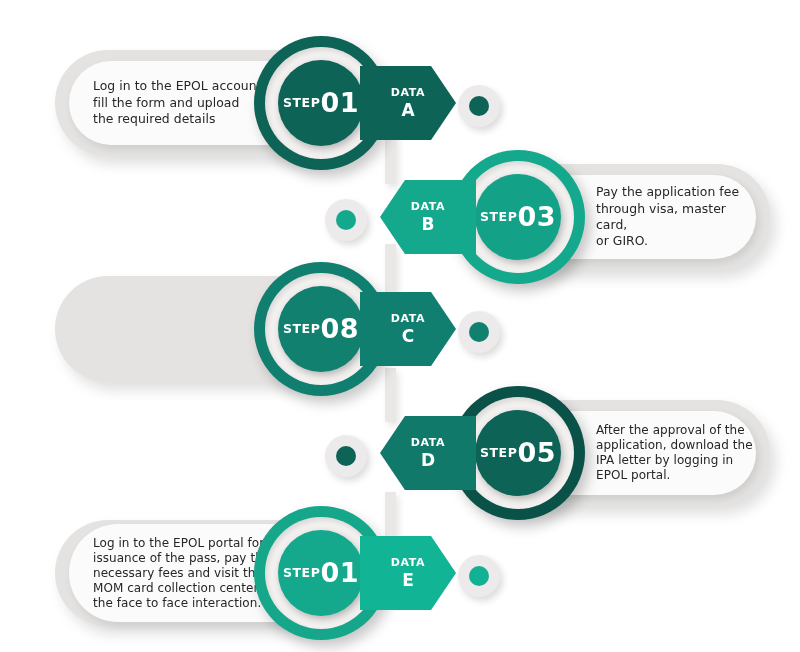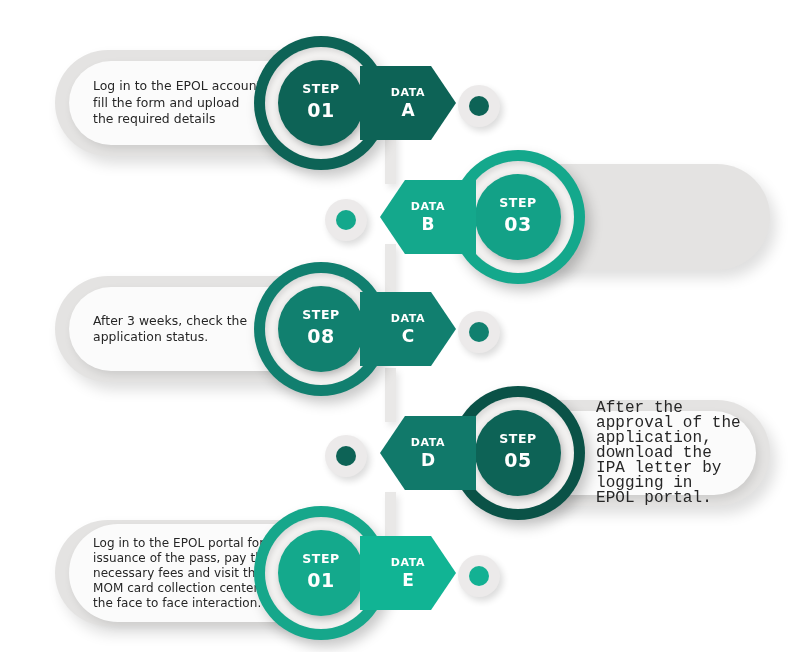--- a/index.html
+++ b/index.html
@@ -79,34 +79,34 @@
     box-shadow: inset 2px 3px 5px rgba(0,0,0,0.10);
   }
   .badge {
     position: absolute;
     left: 24px;
     top: 24px;
     width: 86px;
     height: 86px;
     border-radius: 50%;
     display: flex;
-    flex-direction: column;
+    flex-direction: row;
     align-items: center;
     justify-content: center;
     color: #ffffff;
     box-shadow: 2px 3px 7px rgba(0,0,0,0.25);
   }
   .badge-label {
     font-size: 12.5px;
     font-weight: bold;
     letter-spacing: 0.6px;
     line-height: 14px;
   }
   .badge-num {
-    font-size: 19px;
+    font-size: 27px;
     font-weight: bold;
     line-height: 28px;
     letter-spacing: 0.5px;
   }
 
   
   .hex {
     position: absolute;
     top: 38px;
     width: 96px;
@@ -191,62 +191,63 @@
       <span class="hex-label">DATA</span>
       <span class="hex-value">A</span>
     </div>
     <div class="dot-wrap" style="left:403px;">
       <div class="dot" style="background:#0d6356;"></div>
     </div>
   </div>
 
   <div class="step-row" style="left:320px; top:142px; width:460px;">
     <div class="plate" style="left:138px; width:312px;"></div>
+    <div class="card text-right" style="left:148px; width:288px;">
+      <div class="card-text" style="padding-left:128px;">Pay the application fee
+through visa, master card,
+or GIRO.</div>
+    </div>
     <div class="ring" style="left:131px; background:#14a88c;">
       <div class="ring-inner-gap"></div>
       <div class="badge" style="background:#13a187;">
         <span class="badge-label">STEP</span>
         <span class="badge-num">03</span>
       </div>
     </div>
     <div class="hex point-left" style="left:60px; background:#14a88c;">
       <span class="hex-label">DATA</span>
       <span class="hex-value">B</span>
     </div>
     <div class="dot-wrap" style="left:5px;">
       <div class="dot" style="background:#14a88c;"></div>
     </div>
   </div>
 
   <div class="step-row" style="left:55px; top:254px; width:470px;">
     <div class="plate" style="left:0px; width:300px;"></div>
-    <div class="card text-left" style="left:14px; width:276px;">
-      <div class="card-text">After 3 weeks, check the
-application status.</div>
-    </div>
     <div class="ring" style="left:199px; background:#117f6f;">
       <div class="ring-inner-gap"></div>
       <div class="badge" style="background:#11806f;">
         <span class="badge-label">STEP</span>
         <span class="badge-num">08</span>
       </div>
     </div>
     <div class="hex point-right" style="left:305px; background:#117f6f;">
       <span class="hex-label">DATA</span>
       <span class="hex-value">C</span>
     </div>
     <div class="dot-wrap" style="left:403px;">
       <div class="dot" style="background:#11806f;"></div>
     </div>
   </div>
 
   <div class="step-row" style="left:320px; top:378px; width:460px;">
     <div class="plate" style="left:138px; width:312px;"></div>
     <div class="card text-right" style="left:148px; width:288px;">
-      <div class="card-text" style="padding-left:128px; line-height:15px; font-size:16px;font-family:Liberation Mono, monospace;">After the approval of the
+      <div class="card-text" style="padding-left:128px; line-height:15px; font-size:12px;">After the approval of the
 application, download the
 IPA letter by logging in
 EPOL portal.</div>
     </div>
     <div class="ring" style="left:131px; background:#0a5247;">
       <div class="ring-inner-gap"></div>
       <div class="badge" style="background:#0d6356;">
         <span class="badge-label">STEP</span>
         <span class="badge-num">05</span>
       </div>

